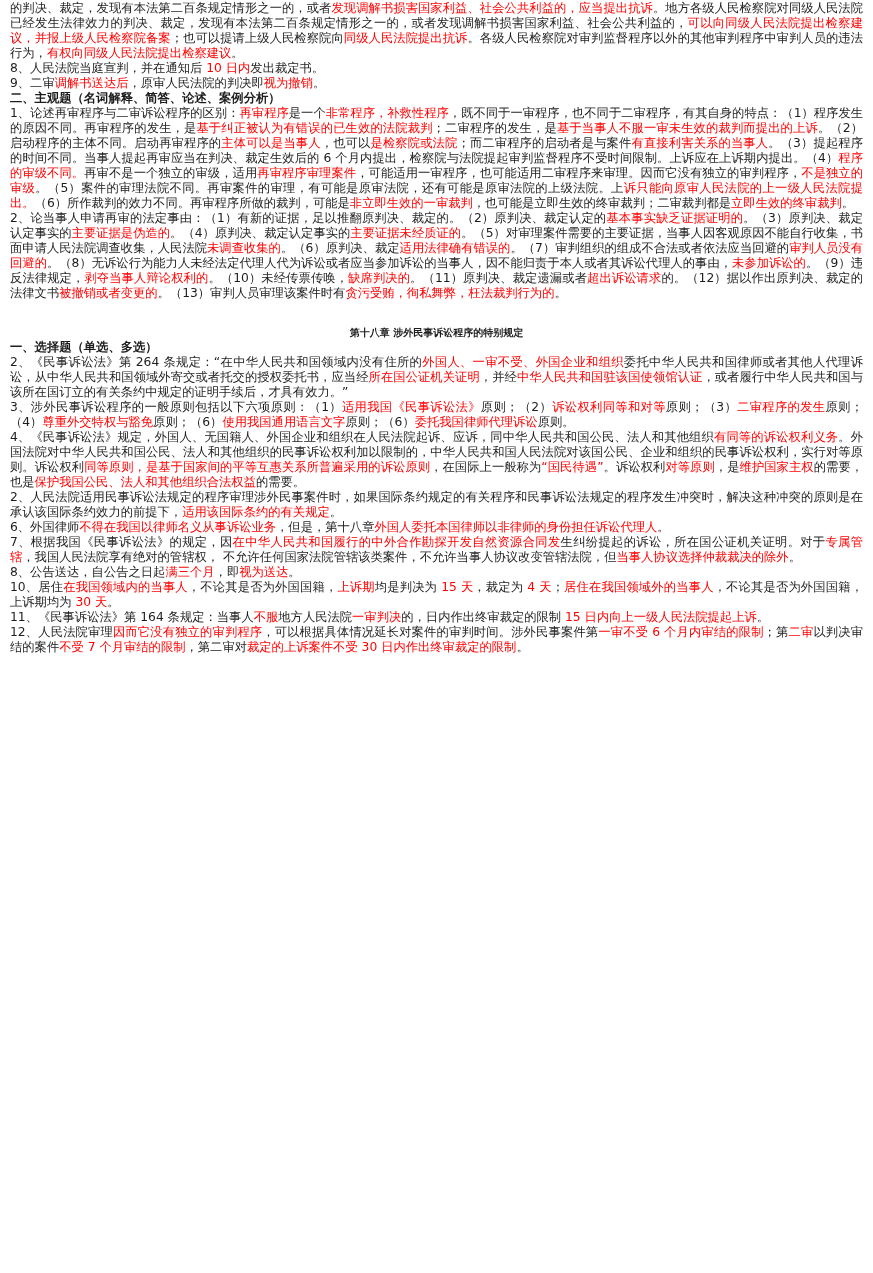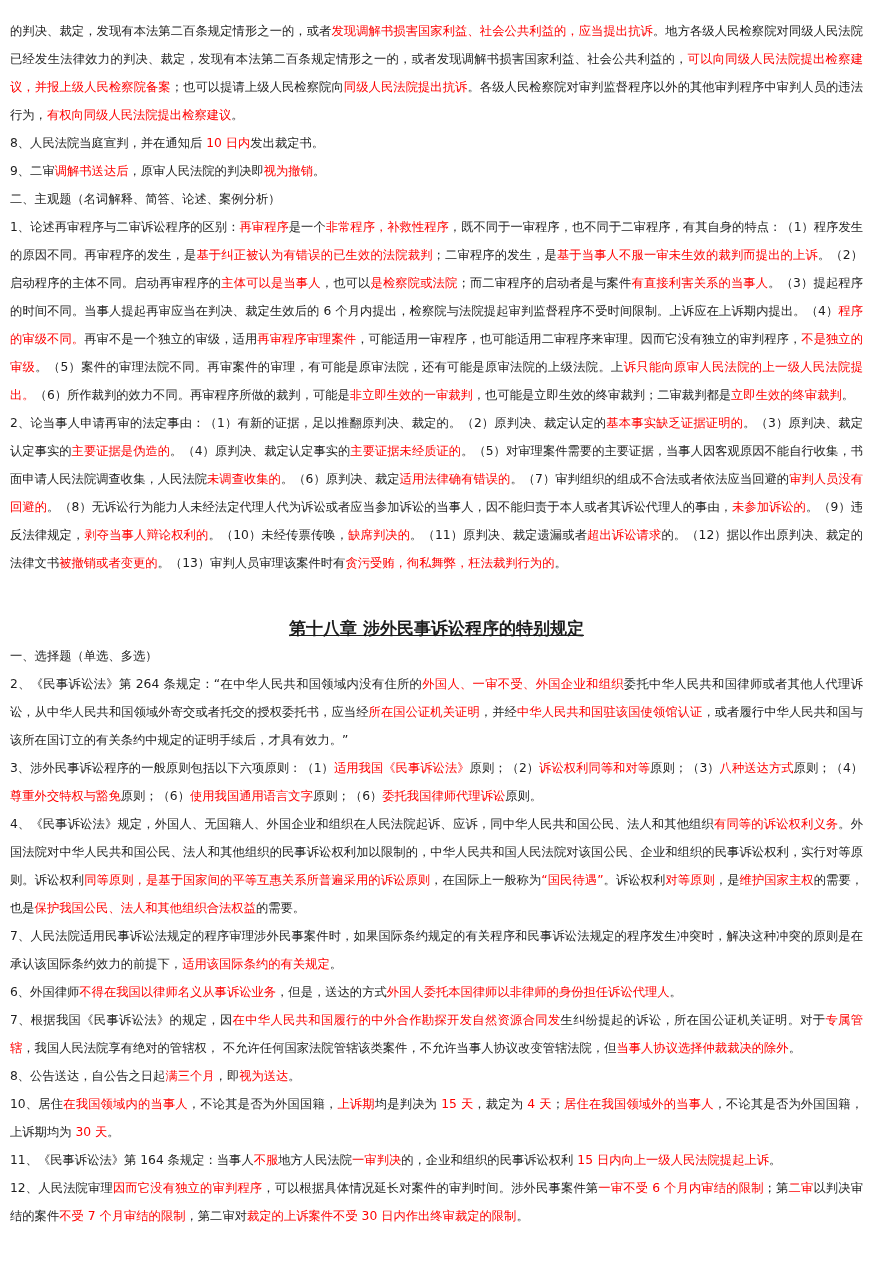--- a/index.html
+++ b/index.html
@@ -1,46 +1,46 @@
 <!DOCTYPE html>
 <html style="--ink: #1d1d1d; --red: #ff0000;"><head>
 <meta charset="utf-8">
 <style>
   html,body{margin:0;padding:0;}
   body{
     width:873px;height:1273px;background:#ffffff;overflow:hidden;
     font-family:"DejaVu Sans","Liberation Sans",sans-serif;
   }
   .doc{
-    padding:17px 10px 0 10px;
+    padding:1px 10px 0 10px;
     font-size:12.3px;
-    line-height:28px;
+    line-height:15px;
     color:var(--ink,#1d1d1d);
     text-align:justify;
   }
   .para{margin:0;}
-  .heading{font-weight:normal;}
-  .chapter{font-weight:bold;text-align:center;margin-top:37px;font-size:17px;text-decoration:underline;}
+  .heading{font-weight:bold;}
+  .chapter{font-weight:bold;text-align:center;margin-top:24px;font-size:10px;}
   .red{color:var(--red,#ff0000);}
 </style>
 </head>
 <body style="background: rgb(255, 255, 255);">
 
 <div class="doc" id="doc">
     <div class="para"><span>的判决、裁定，发现有本法第二百条规定情形之一的，或者</span><span class="red">发现调解书损害国家利益、社会公共利益的，应当提出抗诉</span><span>。地方各级人民检察院对同级人民法院已经发生法律效力的判决、裁定，发现有本法第二百条规定情形之一的，或者发现调解书损害国家利益、社会公共利益的，</span><span class="red">可以向同级人民法院提出检察建议，并报上级人民检察院备案</span><span>；也可以提请上级人民检察院向</span><span class="red">同级人民法院提出抗诉</span><span>。各级人民检察院对审判监督程序以外的其他审判程序中审判人员的违法行为，</span><span class="red">有权向同级人民法院提出检察建议</span><span>。</span></div>
     <div class="para"><span>8、人民法院当庭宣判，并在通知后 </span><span class="red">10 日内</span><span>发出裁定书。</span></div>
     <div class="para"><span>9、二审</span><span class="red">调解书送达后</span><span>，原审人民法院的判决即</span><span class="red">视为撤销</span><span>。</span></div>
     <div class="para heading"><span>二、主观题（名词解释、简答、论述、案例分析）</span></div>
     <div class="para"><span>1、论述再审程序与二审诉讼程序的区别：</span><span class="red">再审程序</span><span>是一个</span><span class="red">非常程序，补救性程序</span><span>，既不同于一审程序，也不同于二审程序，有其自身的特点：（1）程序发生的原因不同。再审程序的发生，是</span><span class="red">基于纠正被认为有错误的已生效的法院裁判</span><span>；二审程序的发生，是</span><span class="red">基于当事人不服一审未生效的裁判而提出的上诉</span><span>。（2）启动程序的主体不同。启动再审程序的</span><span class="red">主体可以是当事人</span><span>，也可以</span><span class="red">是检察院或法院</span><span>；而二审程序的启动者是与案件</span><span class="red">有直接利害关系的当事人</span><span>。（3）提起程序的时间不同。当事人提起再审应当在判决、裁定生效后的 6 个月内提出，检察院与法院提起审判监督程序不受时间限制。上诉应在上诉期内提出。（4）</span><span class="red">程序的审级不同。</span><span>再审不是一个独立的审级，适用</span><span class="red">再审程序审理案件</span><span>，可能适用一审程序，也可能适用二审程序来审理。因而它没有独立的审判程序，</span><span class="red">不是独立的审级</span><span>。（5）案件的审理法院不同。再审案件的审理，有可能是原审法院，还有可能是原审法院的上级法院。上</span><span class="red">诉只能向原审人民法院的上一级人民法院提出。</span><span>（6）所作裁判的效力不同。再审程序所做的裁判，可能是</span><span class="red">非立即生效的一审裁判</span><span>，也可能是立即生效的终审裁判；二审裁判都是</span><span class="red">立即生效的终审裁判</span><span>。</span></div>
     <div class="para"><span>2、论当事人申请再审的法定事由：（1）有新的证据，足以推翻原判决、裁定的。（2）原判决、裁定认定的</span><span class="red">基本事实缺乏证据证明的</span><span>。（3）原判决、裁定认定事实的</span><span class="red">主要证据是伪造的</span><span>。（4）原判决、裁定认定事实的</span><span class="red">主要证据未经质证的</span><span>。（5）对审理案件需要的主要证据，当事人因客观原因不能自行收集，书面申请人民法院调查收集，人民法院</span><span class="red">未调查收集的</span><span>。（6）原判决、裁定</span><span class="red">适用法律确有错误的</span><span>。（7）审判组织的组成不合法或者依法应当回避的</span><span class="red">审判人员没有回避的</span><span>。（8）无诉讼行为能力人未经法定代理人代为诉讼或者应当参加诉讼的当事人，因不能归责于本人或者其诉讼代理人的事由，</span><span class="red">未参加诉讼的</span><span>。（9）违反法律规定，</span><span class="red">剥夺当事人辩论权利的</span><span>。（10）未经传票传唤，</span><span class="red">缺席判决的</span><span>。（11）原判决、裁定遗漏或者</span><span class="red">超出诉讼请求</span><span>的。（12）据以作出原判决、裁定的法律文书</span><span class="red">被撤销或者变更的</span><span>。（13）审判人员审理该案件时有</span><span class="red">贪污受贿，徇私舞弊，枉法裁判行为的</span><span>。</span></div>
     <div class="para chapter"><span>第十八章 涉外民事诉讼程序的特别规定</span></div>
     <div class="para heading"><span>一、选择题（单选、多选）</span></div>
     <div class="para"><span>2、《民事诉讼法》第 264 条规定：“在中华人民共和国领域内没有住所的</span><span class="red">外国人、一审不受、外国企业和组织</span><span>委托中华人民共和国律师或者其他人代理诉讼，从中华人民共和国领域外寄交或者托交的授权委托书，应当经</span><span class="red">所在国公证机关证明</span><span>，并经</span><span class="red">中华人民共和国驻该国使领馆认证</span><span>，或者履行中华人民共和国与该所在国订立的有关条约中规定的证明手续后，才具有效力。”</span></div>
-    <div class="para"><span>3、涉外民事诉讼程序的一般原则包括以下六项原则：（1）</span><span class="red">适用我国《民事诉讼法》</span><span>原则；（2）</span><span class="red">诉讼权利同等和对等</span><span>原则；（3）</span><span class="red">八种送达方式</span><span>原则；（4）</span><span class="red">尊重外交特权与豁免</span><span>原则；（6）</span><span class="red">使用我国通用语言文字</span><span>原则；（6）</span><span class="red">委托我国律师代理诉讼</span><span>原则。</span></div>
+    <div class="para"><span>3、涉外民事诉讼程序的一般原则包括以下六项原则：（1）</span><span class="red">适用我国《民事诉讼法》</span><span>原则；（2）</span><span class="red">诉讼权利同等和对等</span><span>原则；（3）</span><span class="red">二审程序的发生</span><span>原则；（4）</span><span class="red">尊重外交特权与豁免</span><span>原则；（6）</span><span class="red">使用我国通用语言文字</span><span>原则；（6）</span><span class="red">委托我国律师代理诉讼</span><span>原则。</span></div>
     <div class="para"><span>4、《民事诉讼法》规定，外国人、无国籍人、外国企业和组织在人民法院起诉、应诉，同中华人民共和国公民、法人和其他组织</span><span class="red">有同等的诉讼权利义务</span><span>。外国法院对中华人民共和国公民、法人和其他组织的民事诉讼权利加以限制的，中华人民共和国人民法院对该国公民、企业和组织的民事诉讼权利，实行对等原则。诉讼权利</span><span class="red">同等原则，是基于国家间的平等互惠关系所普遍采用的诉讼原则</span><span>，在国际上一般称为</span><span class="red">“国民待遇”</span><span>。诉讼权利</span><span class="red">对等原则</span><span>，是</span><span class="red">维护国家主权</span><span>的需要，也是</span><span class="red">保护我国公民、法人和其他组织合法权益</span><span>的需要。</span></div>
-    <div class="para"><span>7、人民法院适用民事诉讼法规定的程序审理涉外民事案件时，如果国际条约规定的有关程序和民事诉讼法规定的程序发生冲突时，解决这种冲突的原则是在承认该国际条约效力的前提下，</span><span class="red">适用该国际条约的有关规定</span><span>。</span></div>
-    <div class="para"><span>6、外国律师</span><span class="red">不得在我国以律师名义从事诉讼业务</span><span>，但是，送达的方式</span><span class="red">外国人委托本国律师以非律师的身份担任诉讼代理人</span><span>。</span></div>
+    <div class="para"><span>2、人民法院适用民事诉讼法规定的程序审理涉外民事案件时，如果国际条约规定的有关程序和民事诉讼法规定的程序发生冲突时，解决这种冲突的原则是在承认该国际条约效力的前提下，</span><span class="red">适用该国际条约的有关规定</span><span>。</span></div>
+    <div class="para"><span>6、外国律师</span><span class="red">不得在我国以律师名义从事诉讼业务</span><span>，但是，第十八章</span><span class="red">外国人委托本国律师以非律师的身份担任诉讼代理人</span><span>。</span></div>
     <div class="para"><span>7、根据我国《民事诉讼法》的规定，因</span><span class="red">在中华人民共和国履行的中外合作勘探开发自然资源合同发</span><span>生纠纷提起的诉讼，所在国公证机关证明。对于</span><span class="red">专属管辖</span><span>，我国人民法院享有绝对的管辖权， 不允许任何国家法院管辖该类案件，不允许当事人协议改变管辖法院，但</span><span class="red">当事人协议选择仲裁裁决的除外</span><span>。</span></div>
     <div class="para"><span>8、公告送达，自公告之日起</span><span class="red">满三个月</span><span>，即</span><span class="red">视为送达</span><span>。</span></div>
     <div class="para"><span>10、居住</span><span class="red">在我国领域内的当事人</span><span>，不论其是否为外国国籍，</span><span class="red">上诉期</span><span>均是判决为 </span><span class="red">15 天</span><span>，裁定为 </span><span class="red">4 天</span><span>；</span><span class="red">居住在我国领域外的当事人</span><span>，不论其是否为外国国籍，上诉期均为 </span><span class="red">30 天</span><span>。</span></div>
-    <div class="para"><span>11、《民事诉讼法》第 164 条规定：当事人</span><span class="red">不服</span><span>地方人民法院</span><span class="red">一审判决</span><span>的，企业和组织的民事诉讼权利 </span><span class="red">15 日内向上一级人民法院提起上诉</span><span>。</span></div>
+    <div class="para"><span>11、《民事诉讼法》第 164 条规定：当事人</span><span class="red">不服</span><span>地方人民法院</span><span class="red">一审判决</span><span>的，日内作出终审裁定的限制 </span><span class="red">15 日内向上一级人民法院提起上诉</span><span>。</span></div>
     <div class="para"><span>12、人民法院审理</span><span class="red">因而它没有独立的审判程序</span><span>，可以根据具体情况延长对案件的审判时间。涉外民事案件第</span><span class="red">一审不受 6 个月内审结的限制</span><span>；第</span><span class="red">二审</span><span>以判决审结的案件</span><span class="red">不受 7 个月审结的限制</span><span>，第二审对</span><span class="red">裁定的上诉案件不受 30 日内作出终审裁定的限制</span><span>。</span></div>
   </div>
 
 </body></html>

